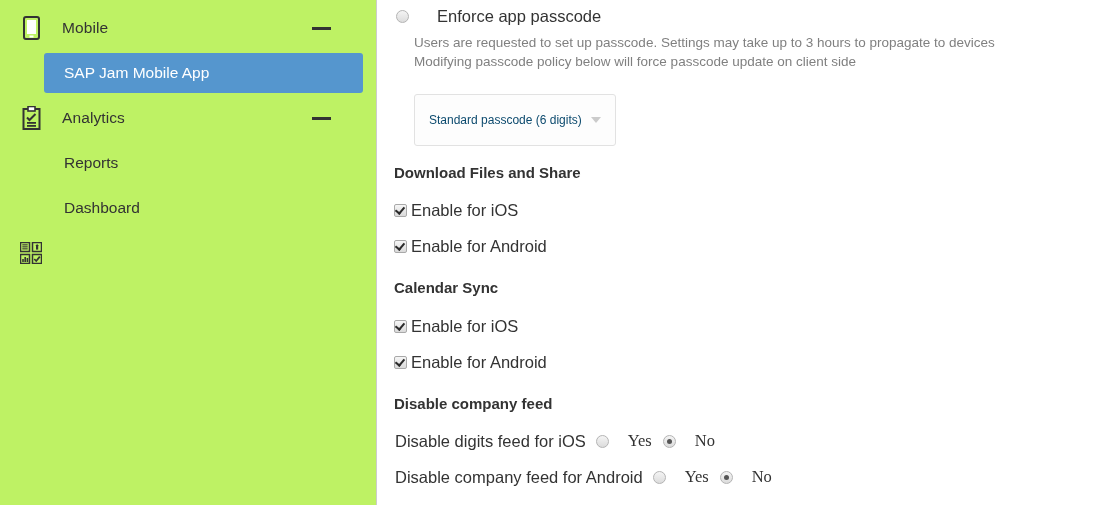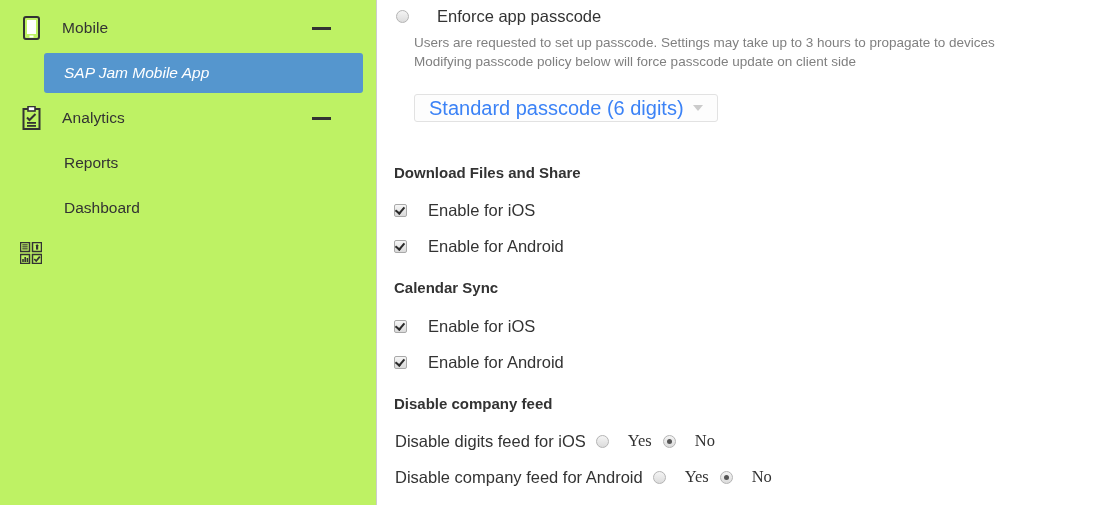--- a/index.html
+++ b/index.html
@@ -93,21 +93,20 @@
     padding-left: 20px;
     font-size: 15.5px;
     color: #333333;
     white-space: nowrap;
   }
   .nav-sub-item.selected {
     background: #5596ce;
   }
   .nav-sub-item.selected .sub-label {
     color: #ffffff;
-    font-style: italic;
   }
 
   .nav-plain {
     position: absolute;
     left: 0;
     width: 377px;
     height: 32px;
     display: flex;
     align-items: center;
   }
@@ -195,21 +194,21 @@
   .section-heading {
     font-size: 15px;
     font-weight: bold;
     color: #333333;
     white-space: nowrap;
   }
 
   .cb-row {
     display: flex;
     align-items: center;
-    gap: 21px;
+    gap: 4px;
   }
   .cb-row .cb-label {
     font-size: 16.5px;
     color: #333333;
     white-space: nowrap;
   }
 
   .radio-row {
     display: flex;
     align-items: center;
@@ -223,27 +222,27 @@
     align-items: center;
     gap: 19px;
     margin-right: 11px;
     font-family: Liberation Serif, serif;
   }
 
   .dropdown {
     box-sizing: border-box;
     display: inline-flex;
     align-items: center;
-    height: 28px;
+    height: 52px;
     padding: 0 14px;
     border: 1px solid #e2e2e2;
     border-radius: 3px;
     background: #fdfdfd;
-    color: #3b82f6;
-    font-size: 20px;
+    color: #0c4a6e;
+    font-size: 12px;
     white-space: nowrap;
     cursor: default;
   }
   .dropdown .caret {
     margin-left: 9px;
     width: 0;
     height: 0;
     border-left: 5px solid transparent;
     border-right: 5px solid transparent;
     border-top: 6px solid #cbcbcb;

